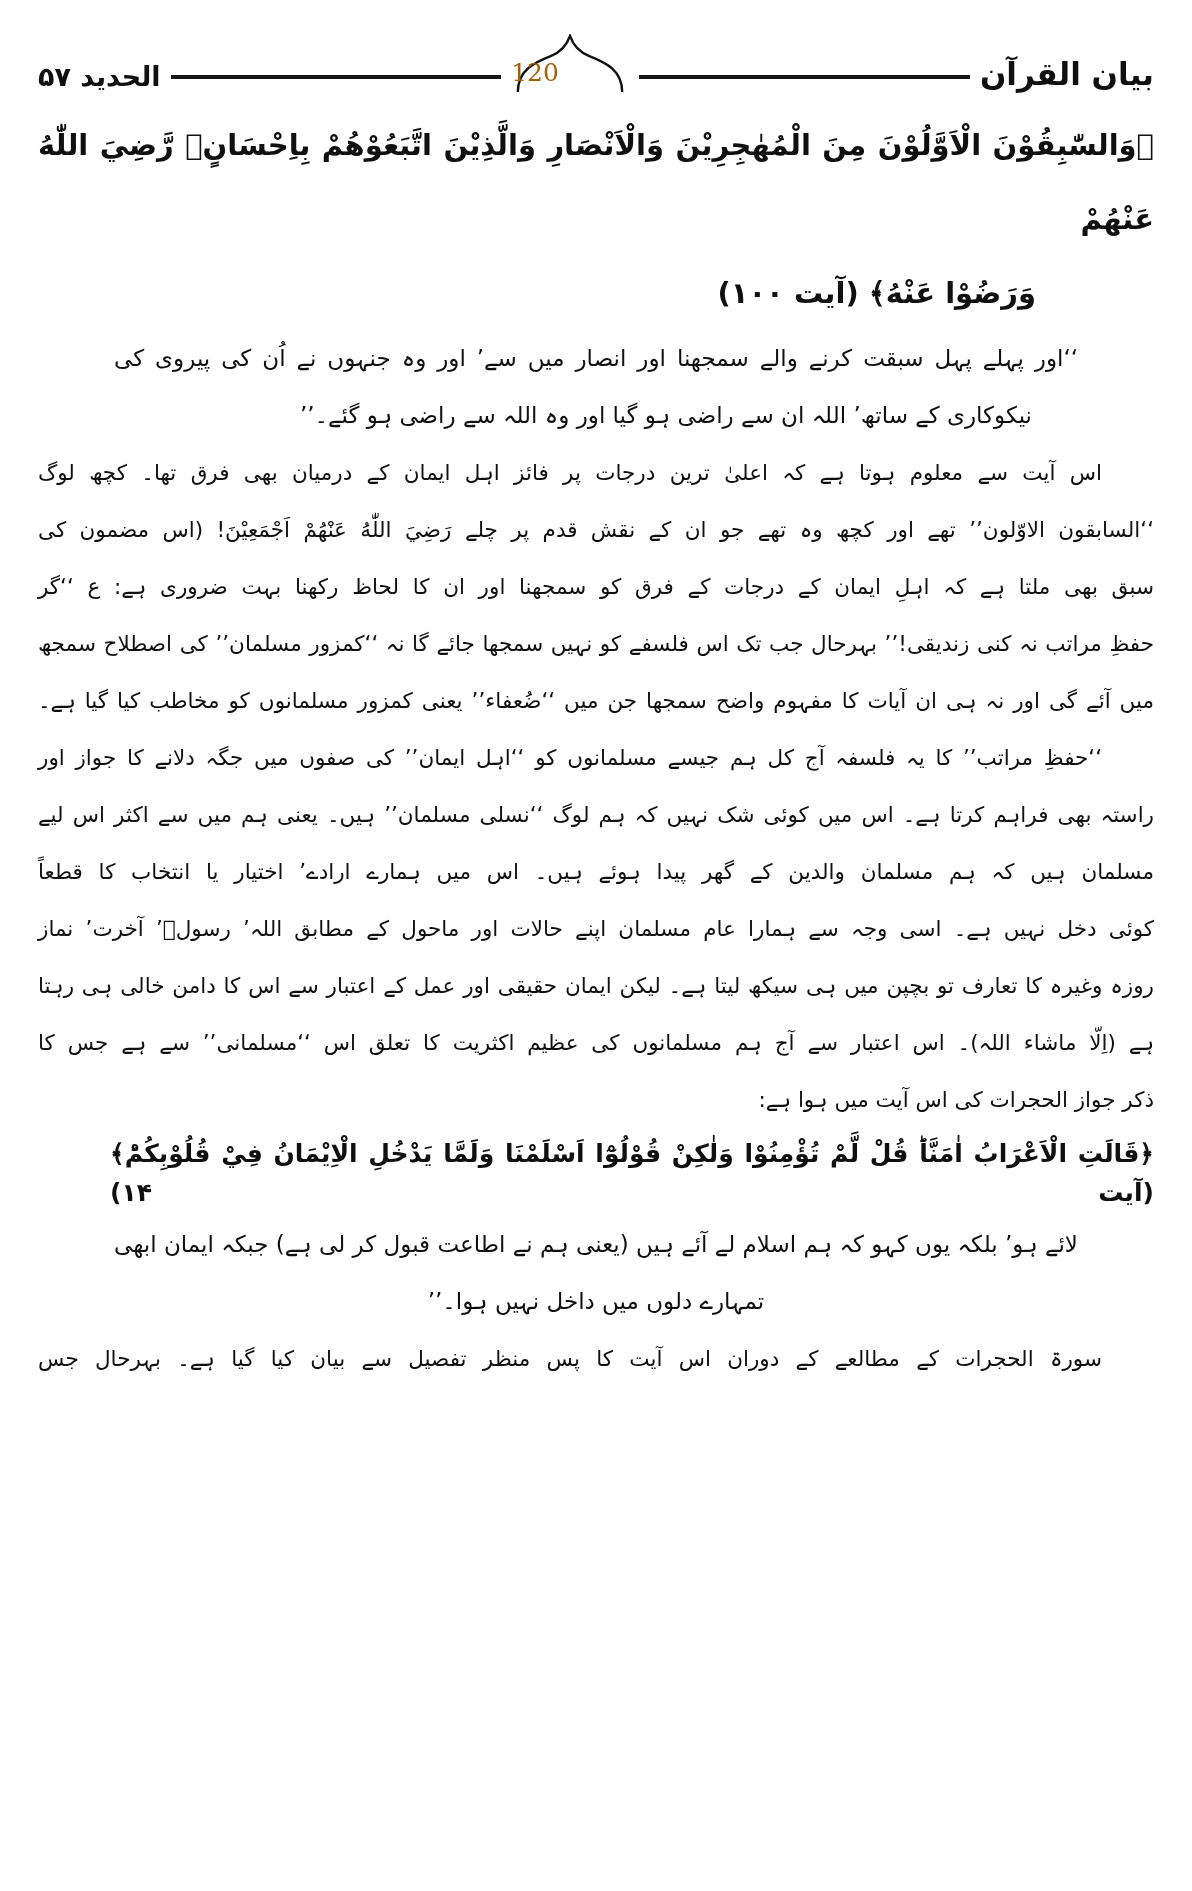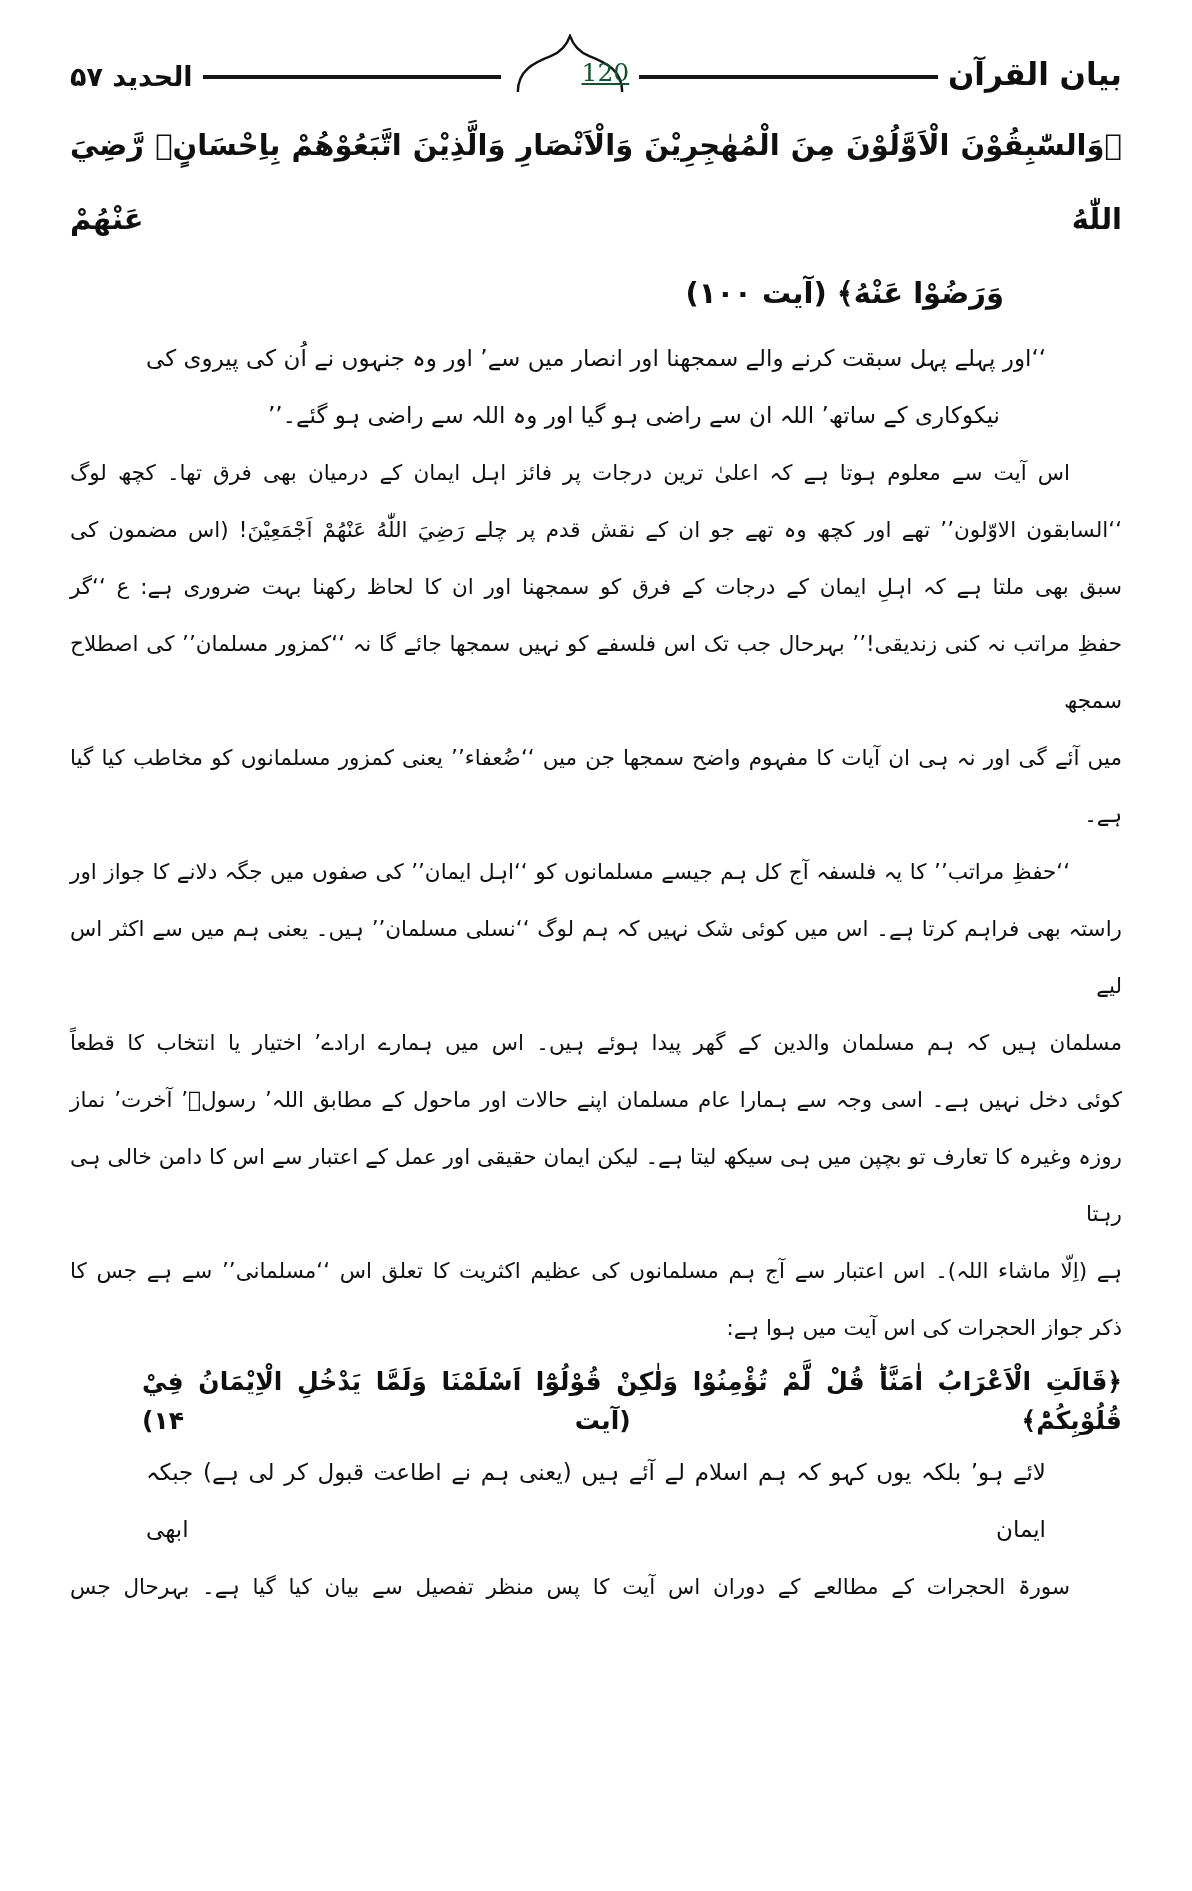--- a/index.html
+++ b/index.html
@@ -4,21 +4,21 @@
 <style>
   html,body{margin:0;padding:0;background:#e8e8e8;}
   .page{
     position:relative;
     width:1192px;height:1891px;
     margin:0 auto;
     background:#ffffff;
     color:#101010;
     font-family:"DejaVu Sans",sans-serif;
     box-sizing:border-box;
-    padding:0 70px;
+    padding:0 38px;
     overflow:hidden;
   }
   
   .header{
     margin-top:40px;
     height:52px;
     display:flex;
     align-items:flex-end;
     gap:10px;
   }
@@ -39,25 +39,24 @@
   }
   .dome-wrap{
     position:relative;
     width:118px;height:58px;
     flex:0 0 auto;
   }
   .dome-wrap svg{display:block;}
   .page-number{
     position:absolute;
     left:0;right:0;bottom:5px;
-    text-align:right;
+    text-align:left;
     font-family:"DejaVu Serif",serif;
     font-size:25px;
-    color:#14532d;
-    text-decoration:underline;
+    color:#a16207;
   }
   
   .content{direction:rtl;}
   .block{direction:rtl;}
   .line{
     text-align:justify;
     text-align-last:justify;
     white-space:normal;
   }
   .block.last-right  .line.last{text-align-last:right;}
@@ -133,19 +132,20 @@
         <div class="line">کوئی دخل نہیں ہے۔ اسی وجہ سے ہمارا عام مسلمان اپنے حالات اور ماحول کے مطابق اللہ’ رسولؐ’ آخرت’ نماز</div>
         <div class="line">روزہ وغیرہ کا تعارف تو بچپن میں ہی سیکھ لیتا ہے۔ لیکن ایمان حقیقی اور عمل کے اعتبار سے اس کا دامن خالی ہی رہتا</div>
         <div class="line">ہے (اِلّا ماشاء اللہ)۔ اس اعتبار سے آج ہم مسلمانوں کی عظیم اکثریت کا تعلق اس ‘‘مسلمانی’’ سے ہے جس کا</div>
         <div class="line last">ذکر جواز الحجرات کی اس آیت میں ہوا ہے:</div>
       </div>
       <div class="block verse2 last-justify">
         <div class="line first last">﴿قَالَتِ الْاَعْرَابُ اٰمَنَّاؕ قُلْ لَّمْ تُؤْمِنُوْا وَلٰكِنْ قُوْلُوْٓا اَسْلَمْنَا وَلَمَّا يَدْخُلِ الْاِيْمَانُ فِيْ قُلُوْبِكُمْؕ﴾ (آیت ۱۴)</div>
       </div>
       <div class="block translation last-center">
         <div class="line">لائے ہو’ بلکہ یوں کہو کہ ہم اسلام لے آئے ہیں (یعنی ہم نے اطاعت قبول کر لی ہے) جبکہ ایمان ابھی</div>
+        <div class="line last">تمہارے دلوں میں داخل نہیں ہوا۔’’</div>
       </div>
       <div class="block body last-right">
         <div class="line first">سورۃ الحجرات کے مطالعے کے دوران اس آیت کا پس منظر تفصیل سے بیان کیا گیا ہے۔ بہرحال جس</div>
       </div>
     </div>
 
 </div>
 
 </body></html>

